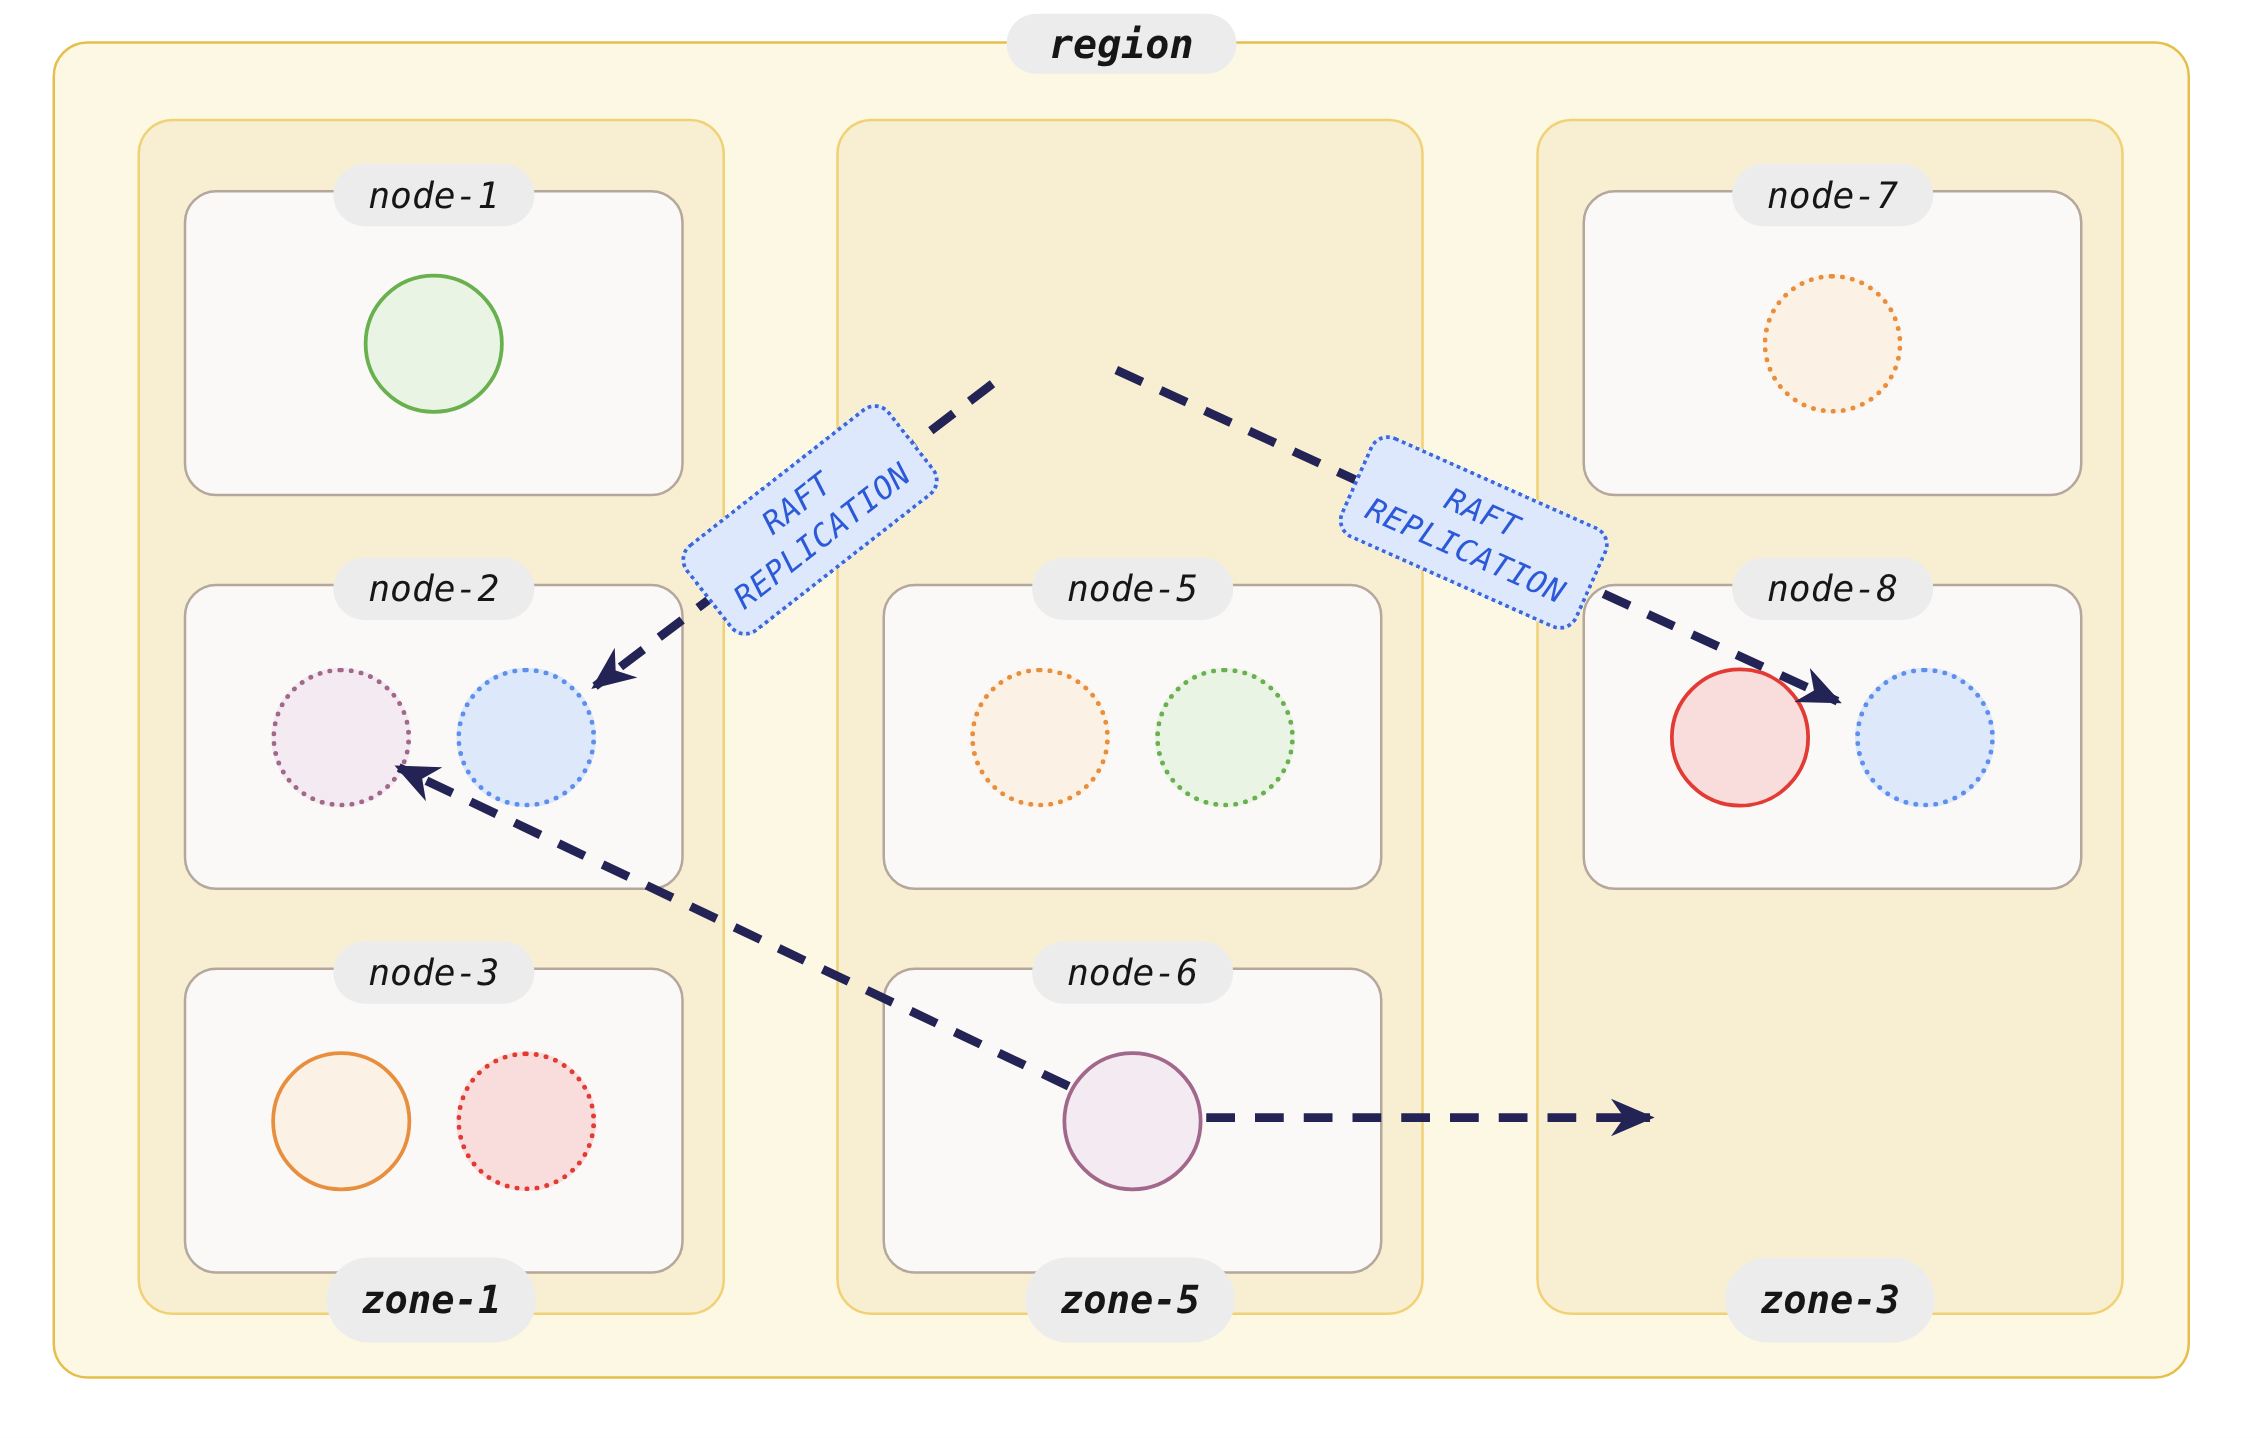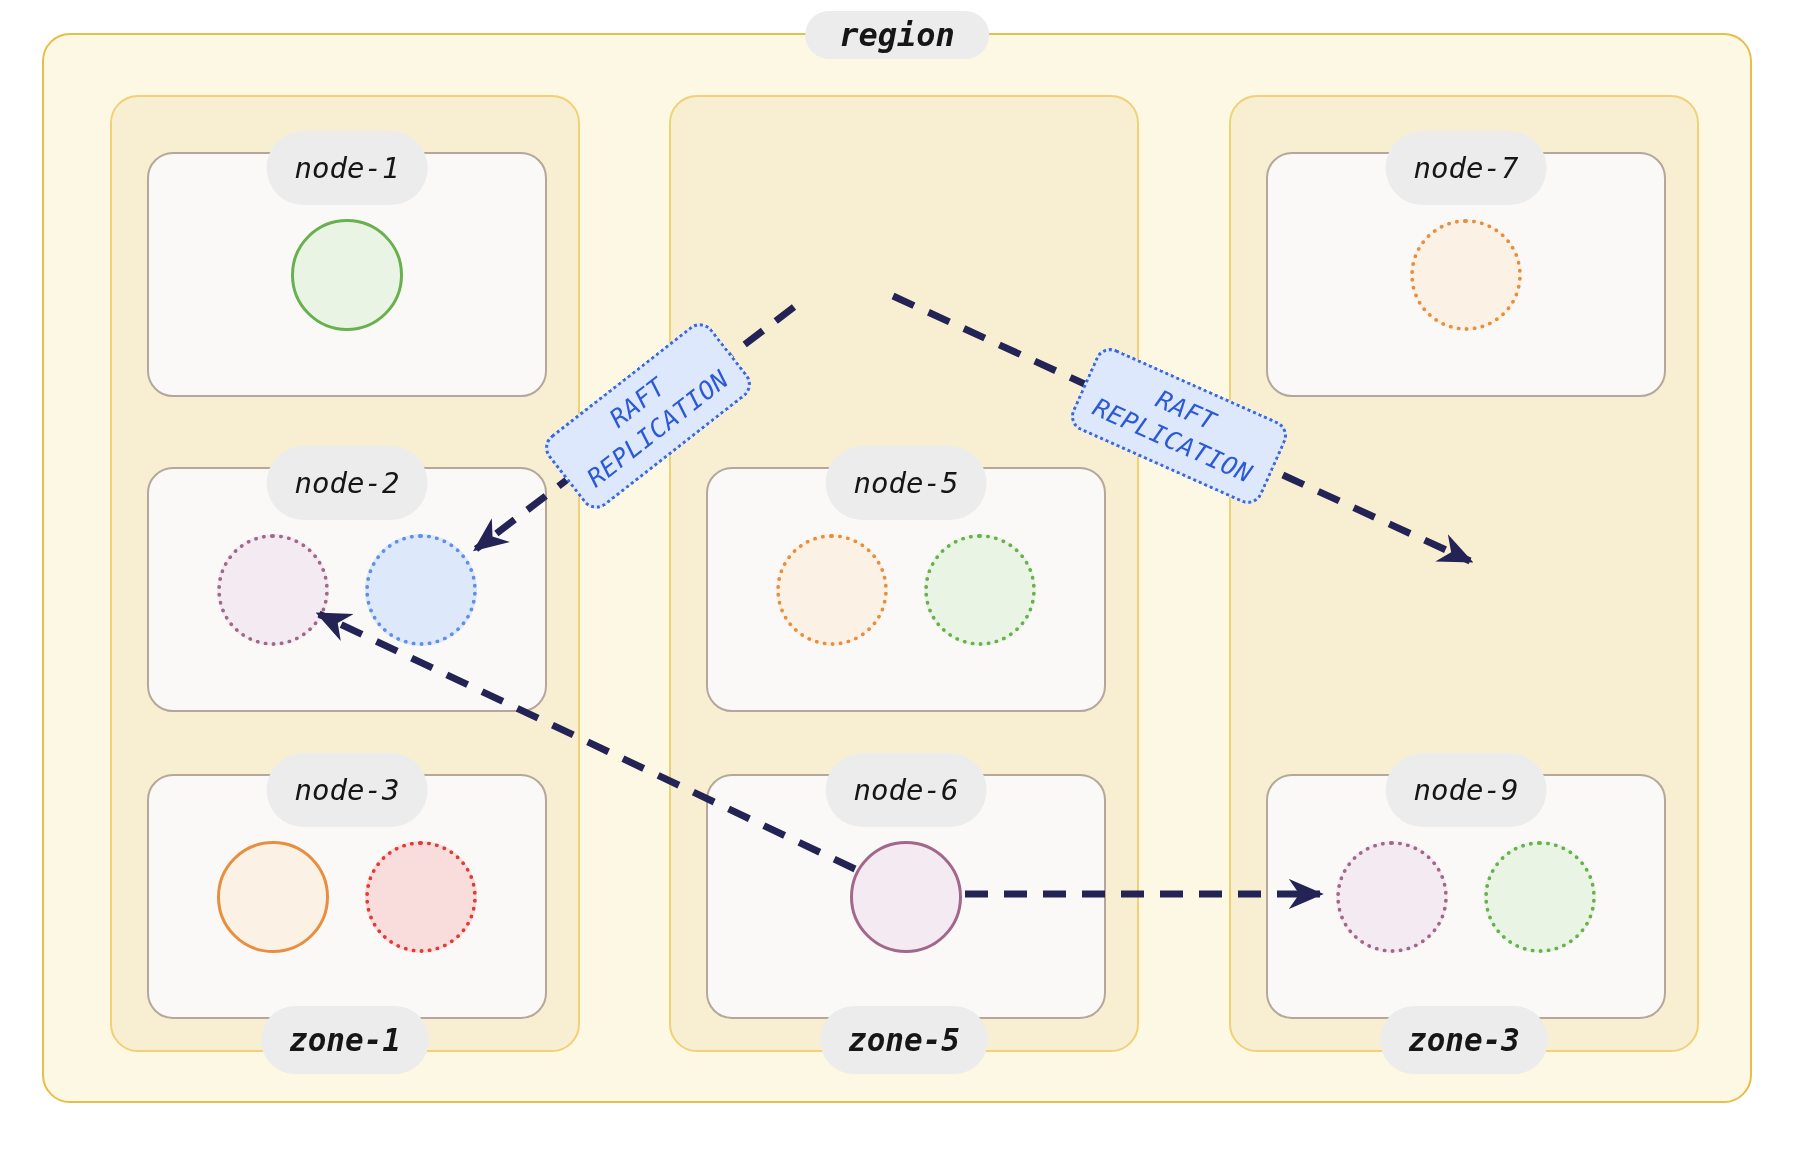--- a/index.html
+++ b/index.html
@@ -31,21 +31,21 @@
     position:absolute; left:35px; width:400px; height:245px;
     background:var(--node-bg); border:2.5px solid var(--node-border); border-radius:26px;
     box-sizing:border-box;
   }
   .node.r1{top:55px;} .node.r2{top:370px;} .node.r3{top:677px;text-align:center;}
   .pill{
     position:absolute; left:50%; transform:translateX(-50%);
     background:var(--pill-bg); border-radius:999px; color:var(--label-text); white-space:nowrap;
     z-index:3;
   }
-  .node>.pill{top:-23px; font-size:29px; padding:20px 28px; font-weight:normal;}
+  .node>.pill{top:-23px; font-size:29px; padding:8px 28px; font-weight:normal;}
   .zone>.pill{bottom:-24px; font-size:31px; padding:16px 28px; font-weight:bold;}
   .region>.pill{top:-24px; font-size:32px; padding:5px 34px; font-weight:bold;}
   .replicas{
     position:absolute; left:0; top:0; right:0; bottom:0;
     display:flex; align-items:center; justify-content:center; gap:36px;
   }
   .replica{
     display:inline-block; width:112px; height:112px; border-radius:50%; box-sizing:border-box;
   }
   .replica.solid{border-style:solid; border-width:3px;}
@@ -109,25 +109,25 @@
       <div class="pill">zone-5</div>
     </div>
 
     <div class="zone z3">
       <div class="node r1">
         <div class="pill">node-7</div>
         <div class="replicas">
             <span class="replica dotted" style="border-color: rgb(231, 143, 62); background: rgb(251, 241, 229);"></span>
           </div>
       </div>
-      <div class="node r3">
-        <div class="pill">node-9</div>
+      <div class="node r2">
+        <div class="pill">node-8</div>
         <div class="replicas">
-            <span class="replica dotted" style="border-color: rgb(162, 104, 140); background: rgb(244, 234, 241);"></span>
-            <span class="replica dotted" style="border-color: rgb(105, 176, 78); background: rgb(234, 244, 229);"></span>
+            <span class="replica solid" style="border-color: rgb(226, 59, 51); background: rgb(249, 221, 221);"></span>
+            <span class="replica dotted" style="border-color: rgb(94, 143, 236); background: rgb(221, 232, 250);"></span>
           </div>
       </div>
       <div class="pill">zone-3</div>
     </div>
   </div>
 
   <svg id="arrow-layer" width="1808" height="1150" viewBox="0 0 1808 1150">
     <defs>
       <marker id="arrowhead" viewBox="0 0 14 12" refX="12.5" refY="6" markerWidth="5" markerHeight="4.6" orient="auto">
         <path class="arrowhead" d="M0 0 L14 6 L0 12 L4.2 6 Z"></path>

